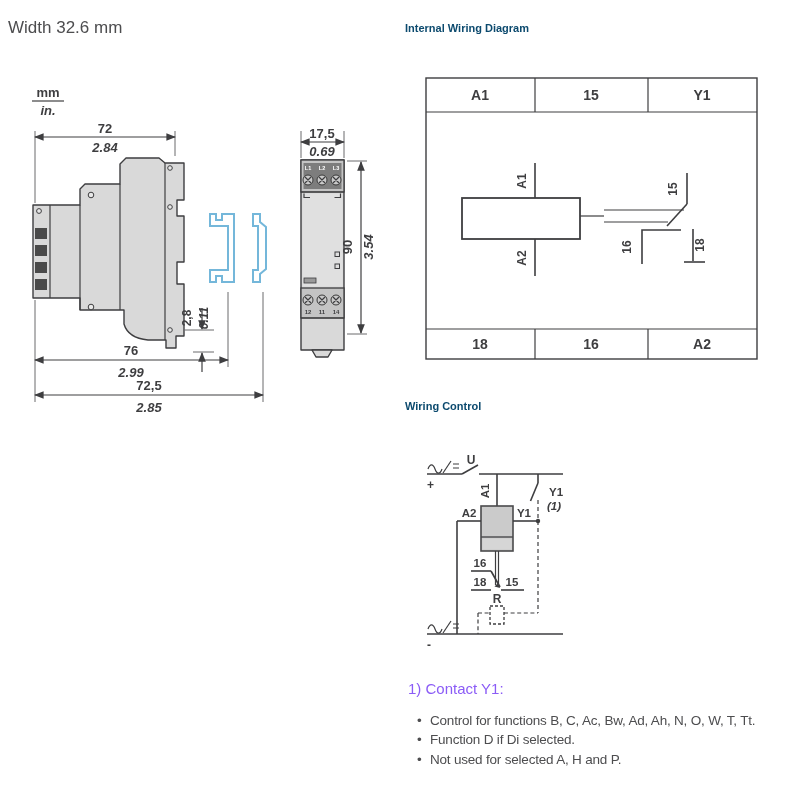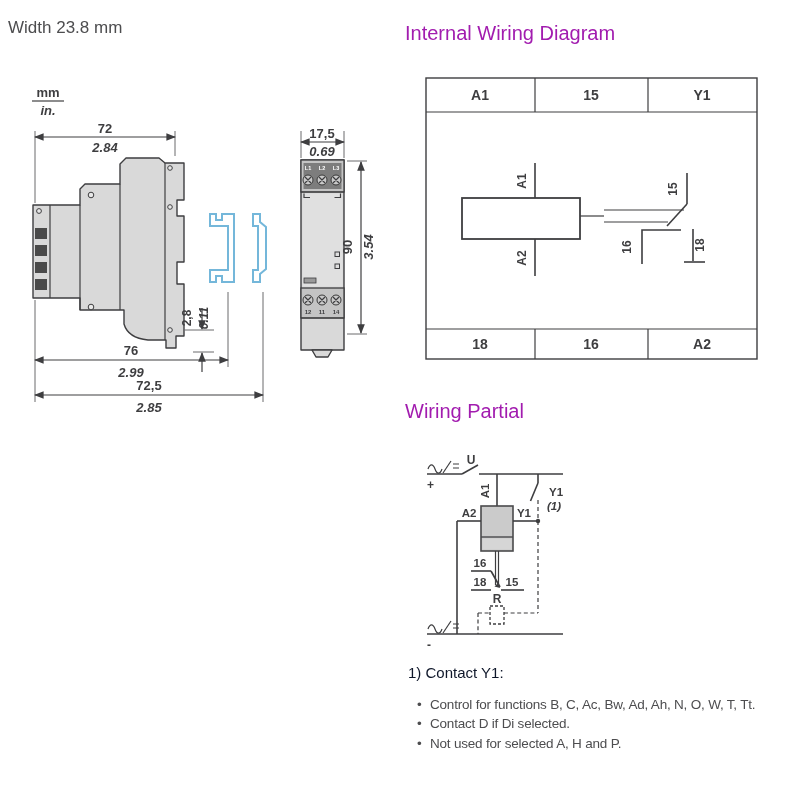--- a/index.html
+++ b/index.html
@@ -1,19 +1,19 @@
 <!DOCTYPE html>
 <html><head>
 <meta charset="utf-8">
 <style>
   html,body{margin:0;padding:0;background:#ffffff;}
   .page{position:relative;width:800px;height:800px;background:#fff;overflow:hidden;
         font-family:"Liberation Sans",sans-serif;color:#4d4d4f;}
   .page-title{position:absolute;left:8px;top:18px;font-size:17px;color:#4d4d4f;}
-  .sec-title{position:absolute;font-size:20px;font-weight:400;color:#a21caf;margin:0;}
+  .sec-title{position:absolute;font-size:11px;font-weight:700;color:#0c4a6e;margin:0;}
   #t-internal{left:405px;top:22px;}
   #t-wiring{left:405px;top:400px;}
   svg{position:absolute;}
   #dim-svg{left:0;top:60px;}
   #int-svg{left:410px;top:70px;}
   #wir-svg{left:405px;top:440px;}
   
   .t{font-family:"Liberation Sans",sans-serif;font-weight:700;fill:#3e3e40;}
   .s13{font-size:13px;} .s12{font-size:12px;} .s14{font-size:14px;} .s11{font-size:11.5px;}
   .s6{font-size:6px;} .s55{font-size:5.5px;fill:#ffffff;}
@@ -22,34 +22,34 @@
   .ln2{stroke:#3e3e40;stroke-width:1.6;fill:none;}
   .thin{stroke:#6a6a6c;stroke-width:1;fill:none;}
   .body{fill:#d9d9d9;stroke:#3e3e40;stroke-width:1.4;stroke-linejoin:round;}
   .dark{fill:#4a4a4a;stroke:none;}
   .screw{fill:#c9c9c9;stroke:#3a3a3a;stroke-width:1;}
   .blue{stroke:#74b7da;stroke-width:2;fill:none;stroke-linejoin:miter;}
   .dash{stroke-dasharray:4 2.6;}
   .hole{fill:#e8e8e8;stroke:#3e3e40;stroke-width:1;}
   
   .footnote{position:absolute;left:408px;top:664px;width:390px;}
-  .fn-head{font-size:15px;color:#0f172a;}
+  .fn-head{font-size:15px;color:#8b5cf6;margin-top:16px;}
   .footnote ul{margin:14px 0 8px 0;padding:0 0 0 22px;list-style:none;}
   .footnote li{position:relative;font-size:13.5px;letter-spacing:-0.2px;line-height:19.3px;color:#4d4d4f;}
   .footnote li::before{content:"\2022";position:absolute;left:-13px;top:0;color:#4d4d4f;}
 </style>
 </head>
 <body>
 
 <div class="page">
 
-  <div class="page-title">Width 23.8 mm</div>
+  <div class="page-title">Width 32.6 mm</div>
 
   <h2 class="sec-title" id="t-internal">Internal Wiring Diagram</h2>
-  <h2 class="sec-title" id="t-wiring">Wiring Partial</h2>
+  <h2 class="sec-title" id="t-wiring">Wiring Control</h2>
 
   <svg id="dim-svg" width="400" height="360" viewBox="0 60 400 360">
     <defs>
       <marker id="arr" viewBox="0 0 10 10" refX="9" refY="5" markerWidth="8" markerHeight="8" orient="auto-start-reverse">
         <path d="M0,1 L10,5 L0,9 z" fill="#3e3e40"></path>
       </marker>
     </defs>
 
     <g>
       <text class="t s13" x="48" y="97" text-anchor="middle">mm</text>
@@ -270,18 +270,18 @@
       <line class="ln dash" x1="504" y1="613" x2="538" y2="613"></line>
     </g>
 
     <line class="ln2" x1="427" y1="634" x2="563" y2="634"></line>
   </svg>
 
   <div class="footnote">
     <div class="fn-head">1) Contact Y1:</div>
     <ul>
       <li>Control for functions B, C, Ac, Bw, Ad, Ah, N, O, W, T, Tt.</li>
-      <li>Contact D if  Di selected.</li>
+      <li>Function D if  Di selected.</li>
       <li>Not used for selected A, H and P.</li>
     </ul>
   </div>
 
 </div>
 
 </body></html>

